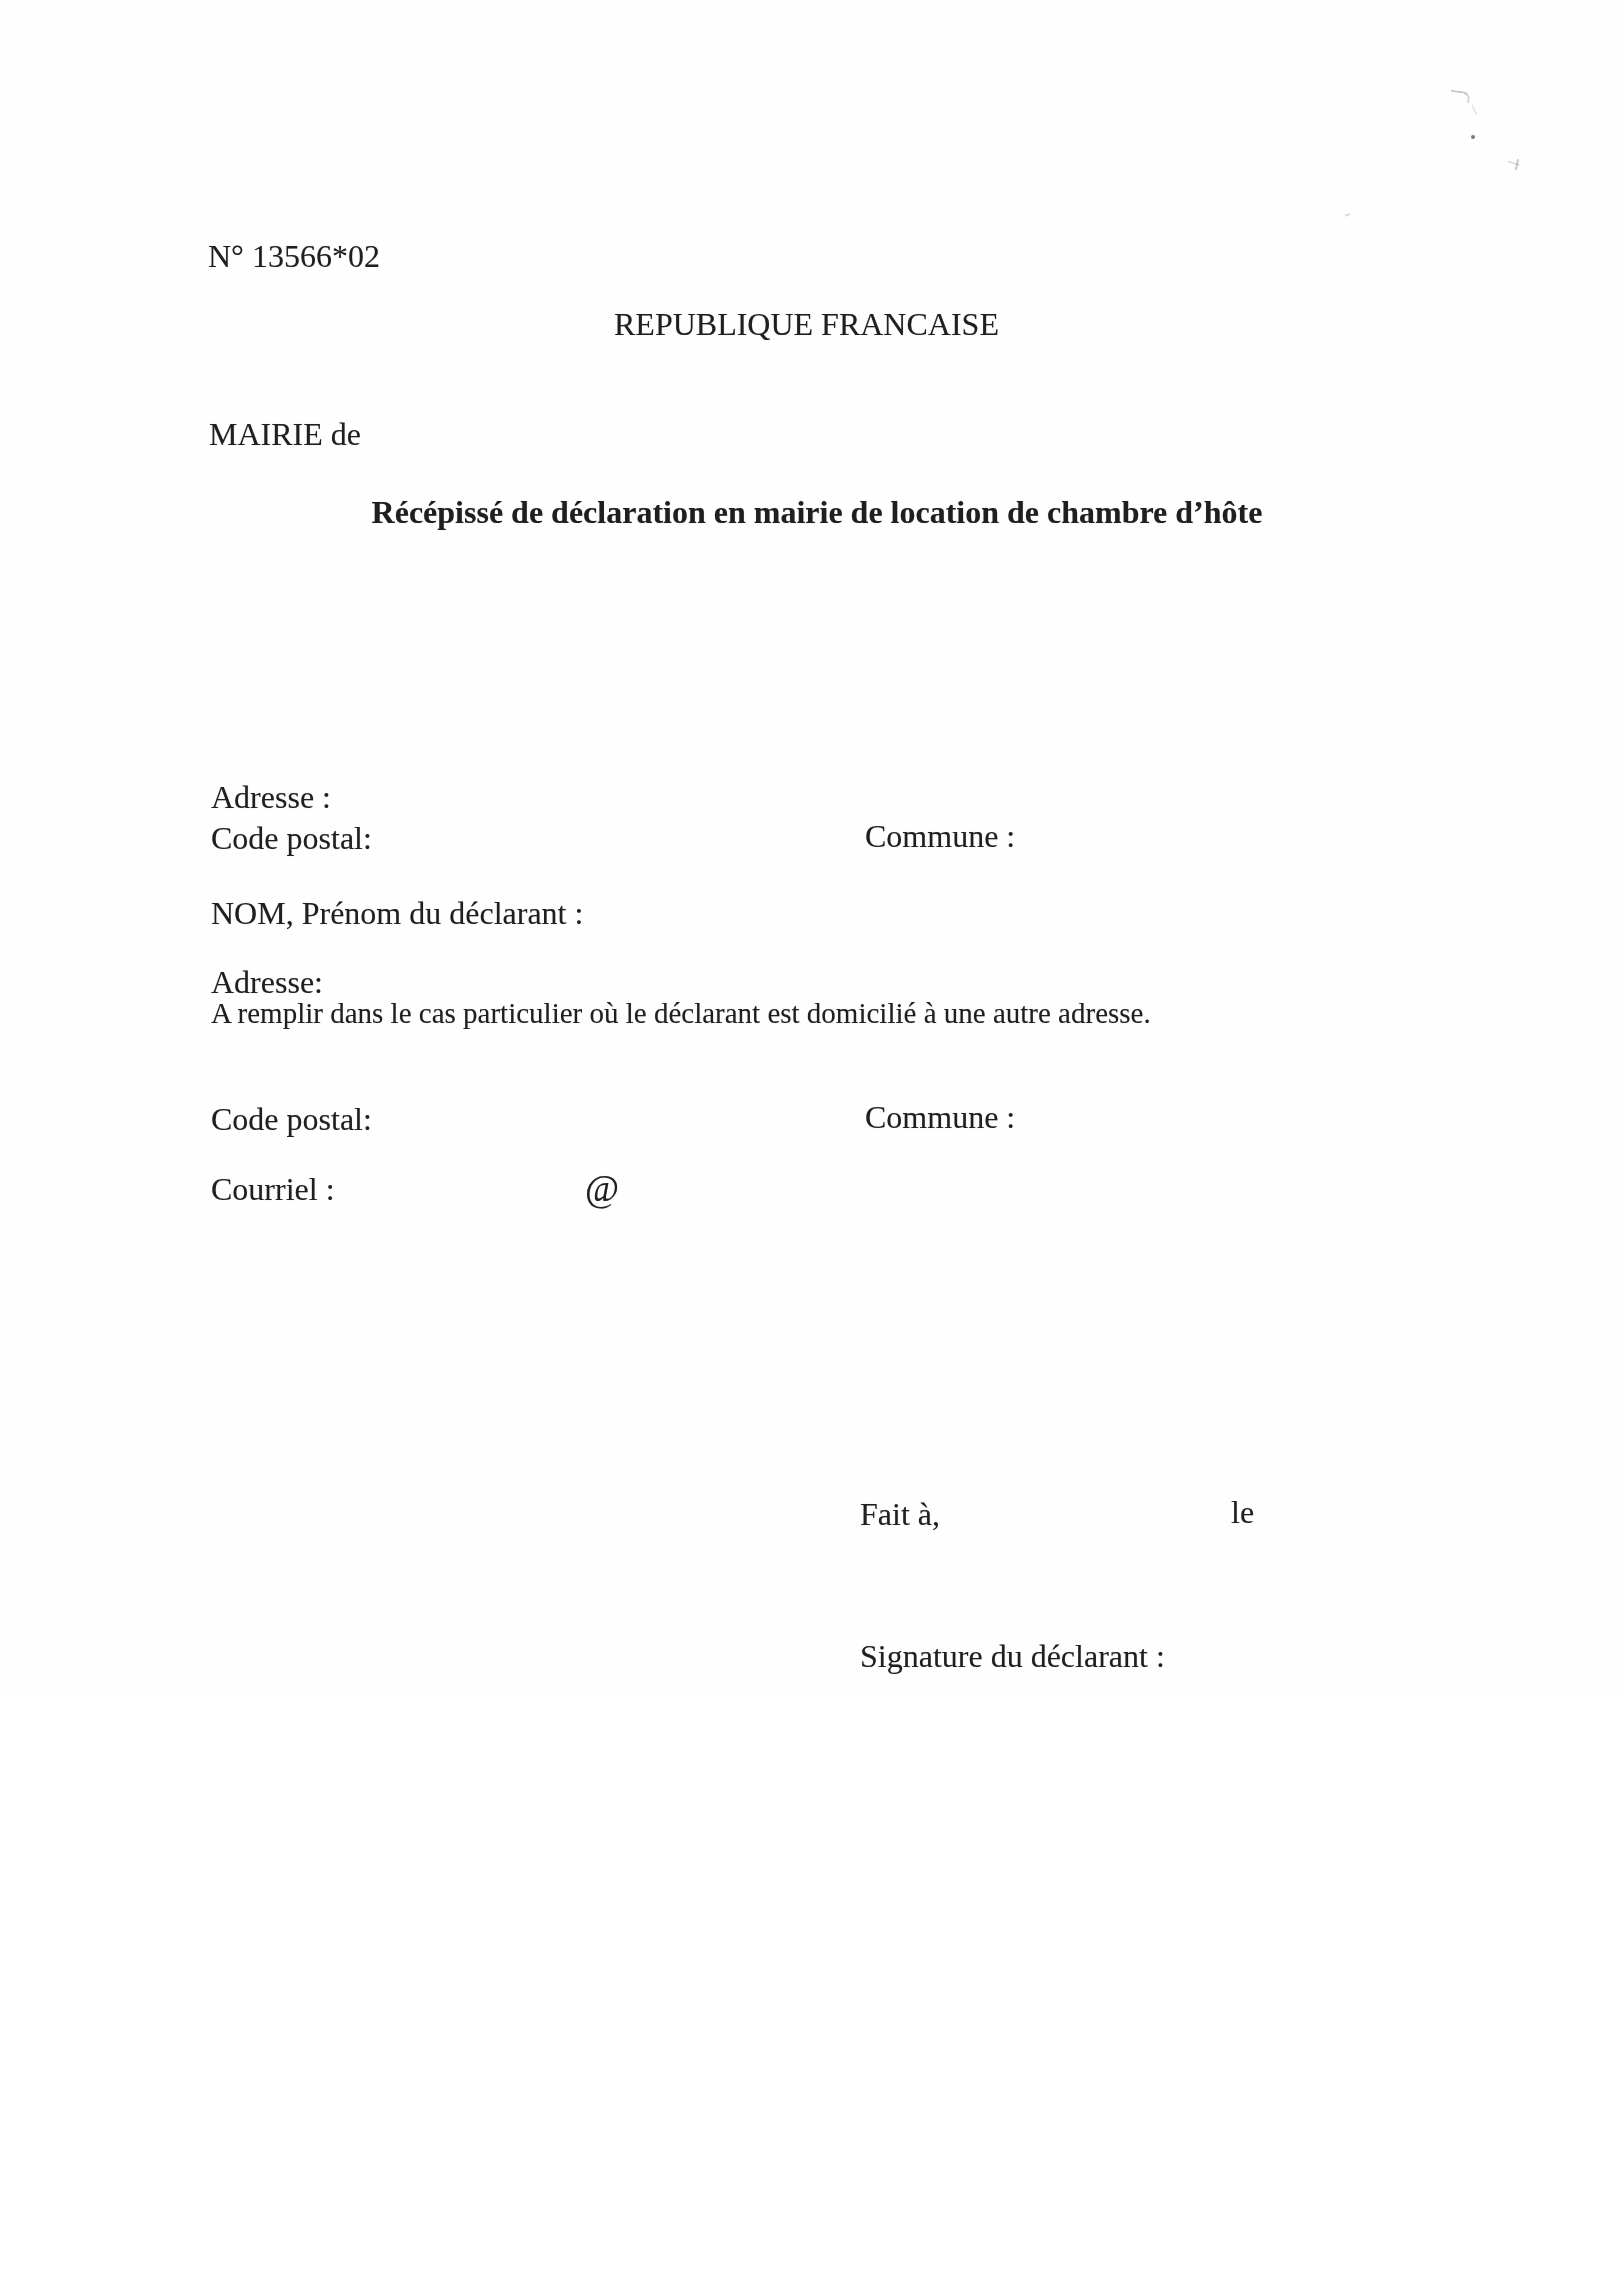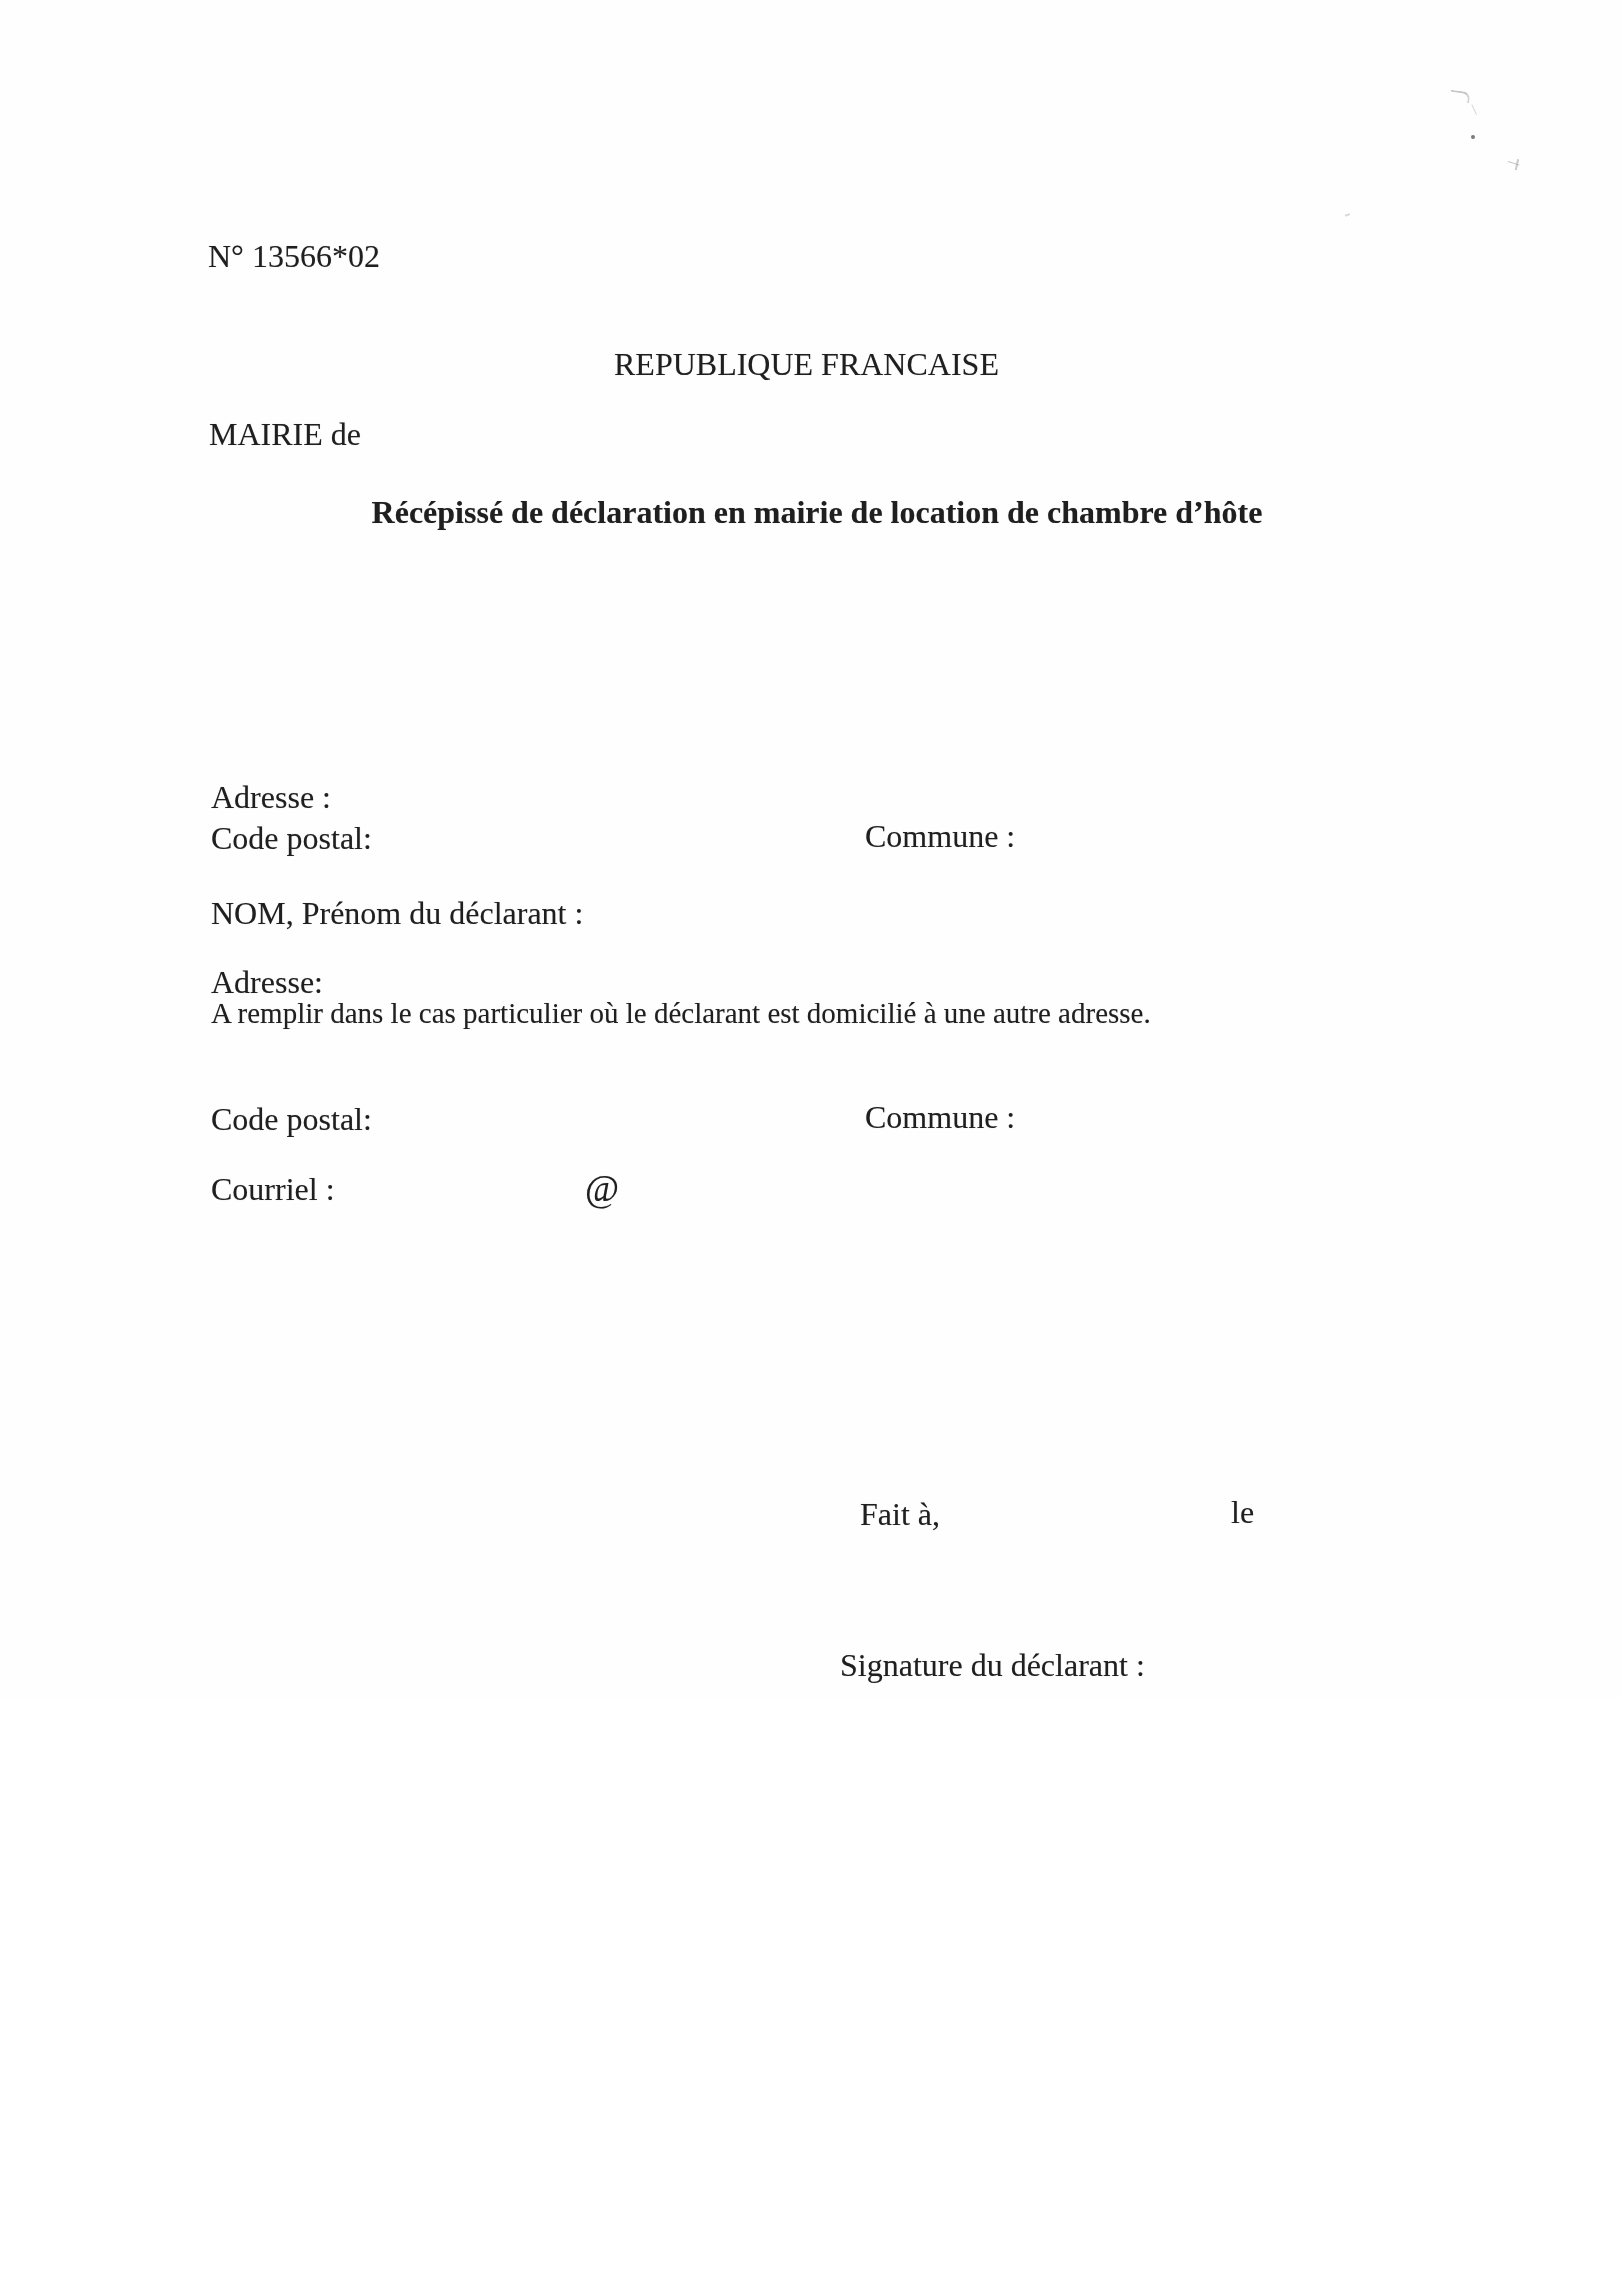--- a/index.html
+++ b/index.html
@@ -101,21 +101,21 @@
     transform: rotate(-20deg);
   }
 </style>
 </head>
 <body>
 
 <div class="page">
 
   <div class="t" style="left:208px; top:236px;">N° 13566*02</div>
 
-  <div class="t" style="left:614px; top:304px;margin-top:40px;">REPUBLIQUE FRANCAISE</div>
+  <div class="t" style="left:614px; top:304px;">REPUBLIQUE FRANCAISE</div>
 
   <div class="t" style="left:209px; top:414px;text-align:center;">MAIRIE de</div>
 
   <div class="title-line" style="top:494px;">Récépissé de déclaration en mairie de location de chambre d’hôte</div>
 
 
   <div class="t" style="left:211px; top:777px;">Adresse :</div>
 
   <div class="t" style="left:211px; top:818px;">Code postal:</div>
 
@@ -132,21 +132,21 @@
   <div class="t" style="left:865px; top:1097px;">Commune :</div>
 
   <div class="t" style="left:211px; top:1169px;">Courriel :</div>
 
   <div class="t at-sign" style="left:585px; top:1165px;">@</div>
 
   <div class="t" style="left:860px; top:1494px;">Fait à,</div>
 
   <div class="t" style="left:1231px; top:1492px;">le</div>
 
-  <div class="t" style="left:840px; top:1636px;margin-top:9px;">Signature du déclarant :</div>
+  <div class="t" style="left:860px; top:1636px;">Signature du déclarant :</div>
 
   <div class="t" style="left:865px; top:1781px;">Cachet de la mairie</div>
 
   <div class="smudge smudge-a"></div>
   <div class="smudge smudge-b"></div>
   <div class="smudge smudge-dot"></div>
   <div class="smudge smudge-c"></div>
   <div class="smudge smudge-d"></div>
   <div class="smudge smudge-e"></div>
 

